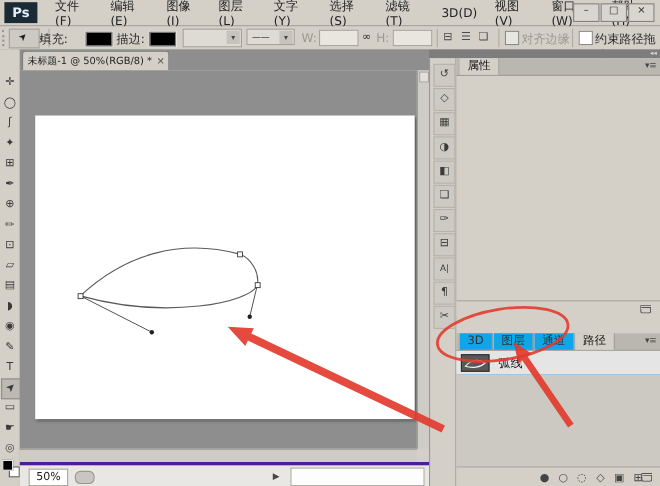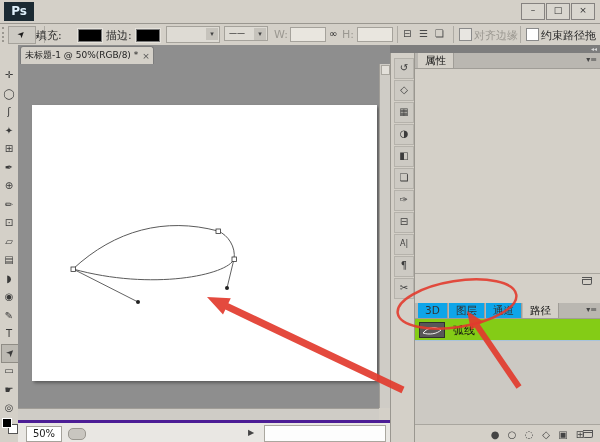--- a/index.html
+++ b/index.html
@@ -72,38 +72,51 @@
   .ptab{position:absolute;top:0;height:15px;font-size:10.5px;text-align:center;line-height:15px;
         color:#333;background:#0ea5e9;border-right:1px solid #a09d97;padding:0 7px;}
   .ptab.active{background:#d4d0c8;color:#111;}
   .pmenu{position:absolute;right:3px;top:2px;font-size:8px;color:#444;}
   .propcontent{position:absolute;left:0;top:16px;width:185px;height:204px;background:#d4d0c8;}
   .propscroll{position:absolute;right:2px;top:2px;width:9px;height:198px;background:#e2dfda;border:1px solid #b5b2ab;box-sizing:border-box;}
   .pfooter{position:absolute;left:0;width:185px;height:14px;background:#d4d0c8;border-top:1px solid #a9a69f;box-sizing:border-box;}
   .trash{position:absolute;width:10px;height:8px;border:1px solid #555;border-top:3px double #555;
          border-radius:0 0 2px 2px;box-sizing:border-box;}
   .pathsarea{position:absolute;left:0;top:250px;width:185px;height:139px;}
-  .pathrow{position:absolute;left:0;top:16px;width:185px;height:22px;background:#84cc16;
+  .pathrow{position:absolute;left:0;top:16px;width:185px;height:22px;background:#e5e5e5;
            border-bottom:1px solid #a8c4dc;box-sizing:border-box;}
   .paththumb{position:absolute;left:4px;top:3px;width:26px;height:16px;background:#585858;
              border:1px solid #2f2f2f;box-sizing:border-box;}
   .pathlabel{position:absolute;left:38px;top:4px;font-size:11px;color:#111;}
   .pathsempty{position:absolute;left:0;top:38px;width:185px;height:83px;background:#ccc9c3;}
   .pfootericons{position:absolute;left:0;top:121px;width:185px;height:18px;background:#d4d0c8;
                 border-top:1px solid #a9a69f;box-sizing:border-box;}
   .ficon{position:absolute;top:3px;width:14px;height:13px;font-size:10px;color:#444;text-align:center;line-height:13px;}
   .overlay{left:0;top:0;z-index:60;pointer-events:none;}
 </style>
 </head>
 <body>
 
 <div class="app">
 
   <div class="abs menubar">
     <div class="abs pslogo">Ps</div>
+    <div class="abs menus">
+      <span class="mi">文件(F)</span>
+      <span class="mi">编辑(E)</span>
+      <span class="mi">图像(I)</span>
+      <span class="mi">图层(L)</span>
+      <span class="mi">文字(Y)</span>
+      <span class="mi">选择(S)</span>
+      <span class="mi">滤镜(T)</span>
+      <span class="mi">3D(D)</span>
+      <span class="mi">视图(V)</span>
+      <span class="mi">窗口(W)</span>
+      <span class="mi">帮助(H)</span>
+    </div>
     <div class="abs winctl" style="right:5px;">
       <div class="wbtn">–</div>
       <div class="wbtn">□</div>
       <div class="wbtn">×</div>
     </div>
   </div>
 
   <div class="abs optbar">
     <div class="abs grip"></div>
     <div class="abs toolbox"><span class="rot">➤</span></div>

